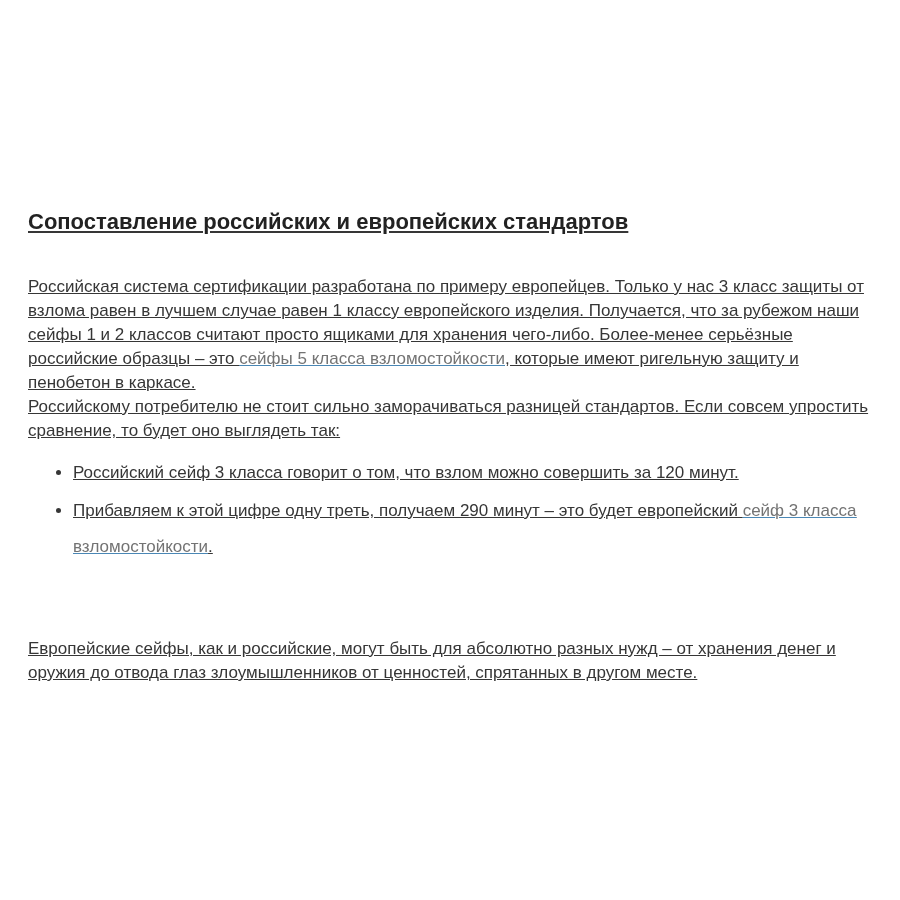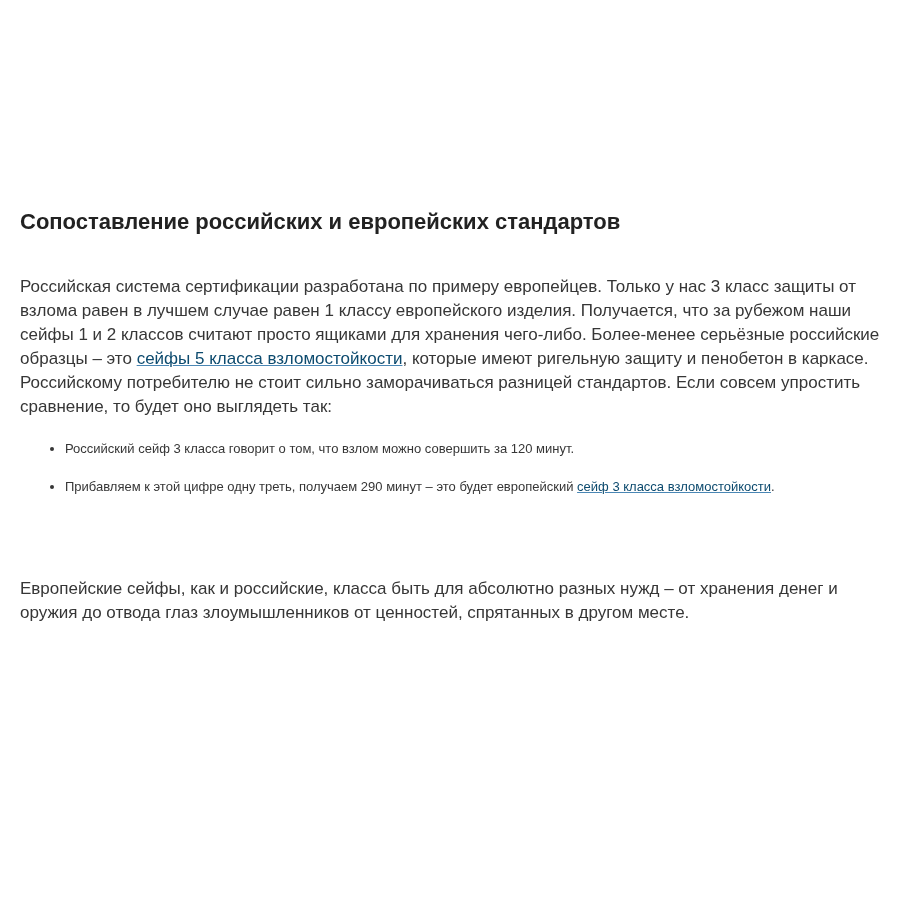--- a/index.html
+++ b/index.html
@@ -6,50 +6,51 @@
     margin: 0;
     padding: 0;
     width: 900px;
     height: 900px;
     background: #ffffff;
     overflow: hidden;
     font-family: "Liberation Sans", sans-serif;
     color: #363636;
   }
   .page {
-    padding: 0 20px;
+    padding: 0 28px;
     box-sizing: border-box;
     width: 900px;
+    text-decoration: underline;
   }
   h1.article-heading {
     font-size: 22px;
     line-height: 24px;
     font-weight: bold;
     color: #222222;
     margin: 210px 0 0 0;
   }
   p {
     font-size: 17px;
     line-height: 24px;
     margin: 0;
   }
   p.p1 { margin-top: 41px; }
   p.p2 { }
   ul.comparison-list {
     margin: 12px 0 0 0;
     padding-left: 45px;
-    font-size: 13px;
+    font-size: 17px;
   }
   ul.comparison-list li {
     line-height: 36px;
     margin-bottom: 2px;
   }
   p.final { margin-top: 72px; }
   a.inline-link {
-    color: #0c4a6e;
+    color: #737373;
     text-decoration: underline;
     text-decoration-color: #4a87b5;
     cursor: pointer;
   }
 </style>
 </head>
 <body>
 
 <div class="page">
 
@@ -57,15 +58,15 @@
 
   <p class="p1"><span>Российская система сертификации разработана по примеру европейцев. Только у нас 3 класс защиты от взлома равен в лучшем случае равен 1 классу европейского изделия. Получается, что за рубежом наши сейфы 1 и 2 классов считают просто ящиками для хранения чего-либо. Более-менее серьёзные российские образцы – это </span><a class="inline-link" href="#">сейфы 5 класса взломостойкости</a><span>, которые имеют ригельную защиту и пенобетон в каркасе.</span></p>
 
   <p class="p2">Российскому потребителю не стоит сильно заморачиваться разницей стандартов. Если совсем упростить сравнение, то будет оно выглядеть так:</p>
 
   <ul class="comparison-list">
     <li>Российский сейф 3 класса говорит о том, что взлом можно совершить за 120 минут.</li>
     <li><span>Прибавляем к этой цифре одну треть, получаем 290 минут – это будет европейский </span><a class="inline-link" href="#">сейф 3 класса взломостойкости</a><span>.</span></li>
   </ul>
 
-  <p class="final">Европейские сейфы, как и российские, класса быть для абсолютно разных нужд – от хранения денег и оружия до отвода глаз злоумышленников от ценностей, спрятанных в другом месте.</p>
+  <p class="final">Европейские сейфы, как и российские, могут быть для абсолютно разных нужд – от хранения денег и оружия до отвода глаз злоумышленников от ценностей, спрятанных в другом месте.</p>
 
 </div>
 
 </body></html>

